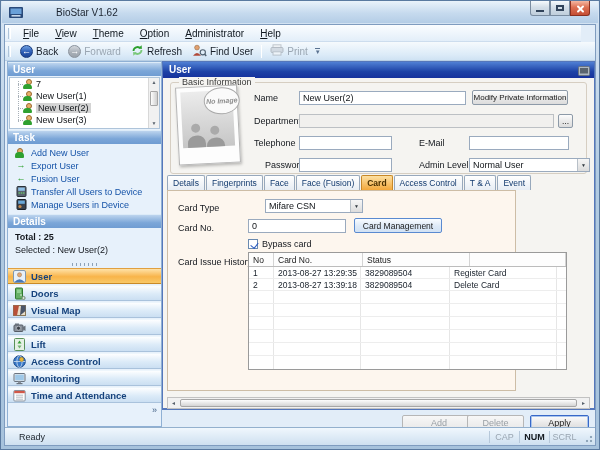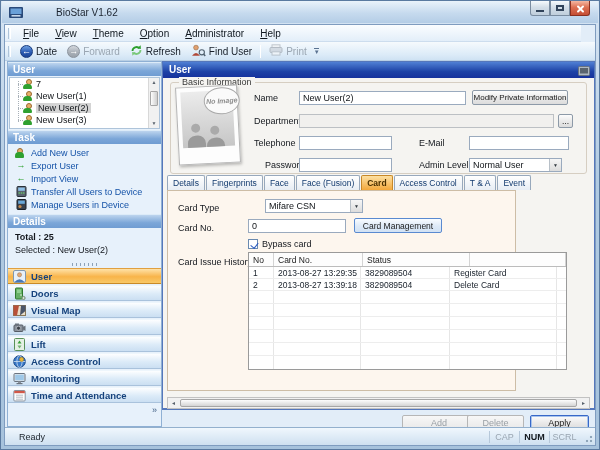--- a/index.html
+++ b/index.html
@@ -184,21 +184,21 @@
       <span class="menu-item">Administrator</span>
       <span class="menu-item">Help</span>
     </div>
 
     <div class="toolbar">
       <span class="grip-v"></span>
       <div class="tb-btn">
         <span class="tb-circle blue">
             <span>←</span>
           </span>
-        <span class="tb-label">Date</span>
+        <span class="tb-label">Back</span>
       </div>
       <div class="tb-btn disabled">
         <span class="tb-circle gray">
             <span>→</span>
           </span>
         <span class="tb-label">Forward</span>
       </div>
       <div class="tb-btn">
         <span>
           <svg width="13" height="13">
@@ -272,21 +272,21 @@
               <span class="pi"></span>
             </span>
           <span>Add New User</span>
         </div>
         <div class="task-item">
           <span class="tic arrow-ic">→</span>
           <span>Export User</span>
         </div>
         <div class="task-item">
           <span class="tic arrow-ic">←</span>
-          <span>Import View</span>
+          <span>Fusion User</span>
         </div>
         <div class="task-item">
           <span class="tic">
             <svg width="11" height="11">
                 <rect x="1" y="0.5" width="9" height="10" rx="1" fill="#5a6470" stroke="#2a3038"></rect>
                 <rect x="2.2" y="1.6" width="6.6" height="3.2" fill="#8ec0e8"></rect>
                 <circle cx="3.2" cy="7" r="0.8" fill="#68d068"></circle>
                 <circle cx="5.5" cy="7" r="0.8" fill="#68d068"></circle>
                 <circle cx="7.8" cy="7" r="0.8" fill="#68d068"></circle>
               </svg>
@@ -437,21 +437,21 @@
         <div class="btn" style="position:absolute;left:387px;top:31px;width:15px;height:14px;">...</div>
 
         <span class="frow-label" style="left:83px;top:53px;">Telephone</span>
         <input class="tin" style="left: 128px; top: 53px; width: 93px;" value="">
         <span class="frow-label" style="left:248px;top:53px;">E-Mail</span>
         <input class="tin" style="left: 298px; top: 53px; width: 100px;" value="">
 
         <span class="frow-label" style="left:83px;top:75px;margin-left:11px;">Password</span>
         <input class="tin" style="left: 128px; top: 75px; width: 93px;" value="">
         <span class="frow-label" style="left:248px;top:75px;">Admin Level</span>
-        <div class="combo" style="left:298px;top:75px;width:93px;">
+        <div class="combo" style="left:298px;top:75px;width:121px;">
           <span>Normal User</span>
           <span class="carr">▼</span>
         </div>
       </div>
 
       <div class="tabs">
         <span class="tab">Details</span>
         <span class="tab">Fingerprints</span>
         <span class="tab">Face</span>
         <span class="tab">Face (Fusion)</span>

